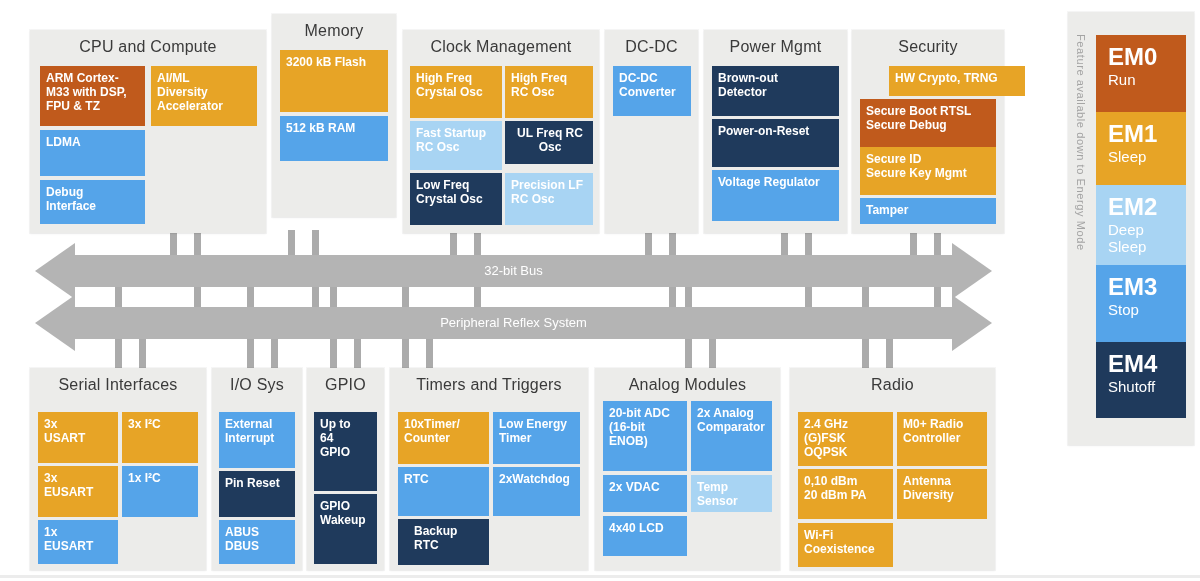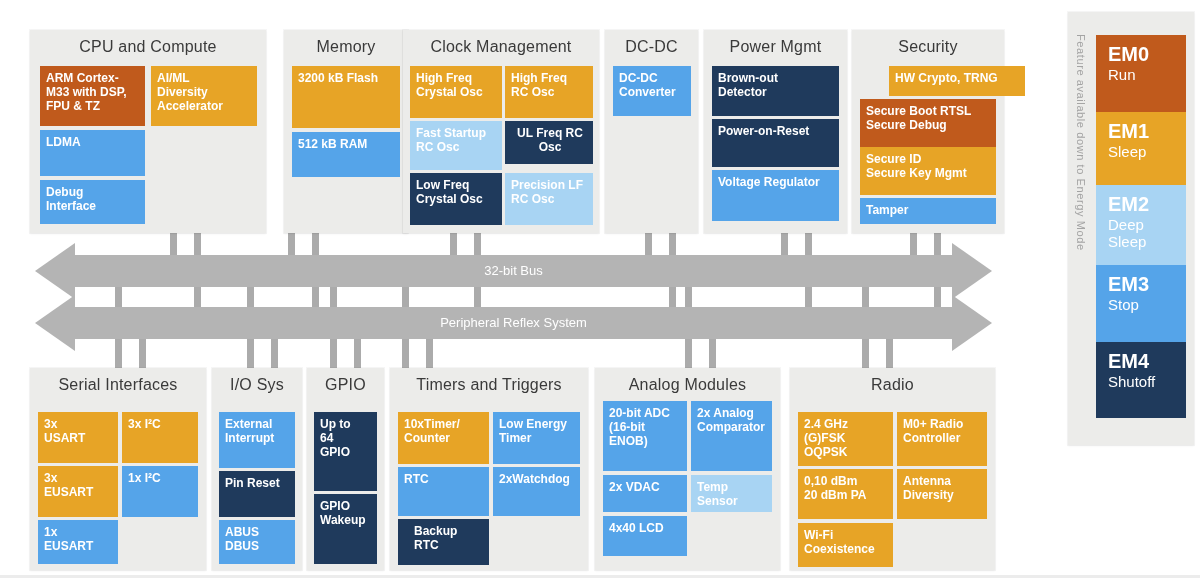--- a/index.html
+++ b/index.html
@@ -34,21 +34,21 @@
   .energy-panel {
     position:absolute; background:#ECECEA; z-index:3;
     box-shadow:0 0 0 1px rgba(0,0,0,0.035), 0 1px 2px rgba(0,0,0,0.06);
   }
   .energy-vertical-label {
     position:absolute; left:7px; top:22px; height:396px;
     writing-mode:vertical-rl; color:#A3A3A3; font-size:11px;
     letter-spacing:0.6px; white-space:nowrap;
   }
   .em-tile { position:absolute; color:#ffffff; padding:8px 0 0 12px; box-sizing:border-box; }
-  .em-code { font-size:20px; font-weight:600; line-height:1.15; }
+  .em-code { font-size:24px; font-weight:600; line-height:1.15; }
   .em-sub { font-size:15px; font-weight:400; line-height:1.15; white-space:pre-line; }
   .bottom-line { position:absolute; left:0; right:0; top:575px; height:3px; background:#ECECEC; z-index:0; }
 </style>
 </head>
 <body>
 
 <div id="canvas">
   <div class="bottom-line"></div>
 
   <div class="bus" style="top:243px;height:56px;">
@@ -97,21 +97,21 @@
         <div class="tile" style="left: 10px; top: 36px; width: 105px; height: 60px; background: rgb(192, 90, 28);">ARM Cortex-
 M33 with DSP,
 FPU &amp; TZ</div>
         <div class="tile" style="left: 121px; top: 36px; width: 106px; height: 60px; background: rgb(231, 164, 38);">AI/ML
 Diversity
 Accelerator</div>
         <div class="tile" style="left: 10px; top: 100px; width: 105px; height: 46px; background: rgb(85, 164, 233);">LDMA</div>
         <div class="tile" style="left: 10px; top: 150px; width: 105px; height: 44px; background: rgb(85, 164, 233);">Debug
 Interface</div>
       </div>
-      <div class="panel" style="left: 272px; top: 30px; width: 124px; height: 203px; margin-left: 12px;">
+      <div class="panel" style="left: 272px; top: 14px; width: 124px; height: 203px;">
         <div class="panel-title">Memory</div>
         <div class="tile" style="left: 8px; top: 36px; width: 108px; height: 62px; background: rgb(231, 164, 38);">3200 kB Flash</div>
         <div class="tile" style="left: 8px; top: 102px; width: 108px; height: 45px; background: rgb(85, 164, 233);">512 kB RAM</div>
       </div>
       <div class="panel" style="left: 403px; top: 30px; width: 196px; height: 203px;">
         <div class="panel-title">Clock Management</div>
         <div class="tile" style="left: 7px; top: 36px; width: 92px; height: 52px; background: rgb(231, 164, 38);">High Freq
 Crystal Osc</div>
         <div class="tile" style="left: 102px; top: 36px; width: 88px; height: 52px; background: rgb(231, 164, 38);">High Freq
 RC Osc</div>

